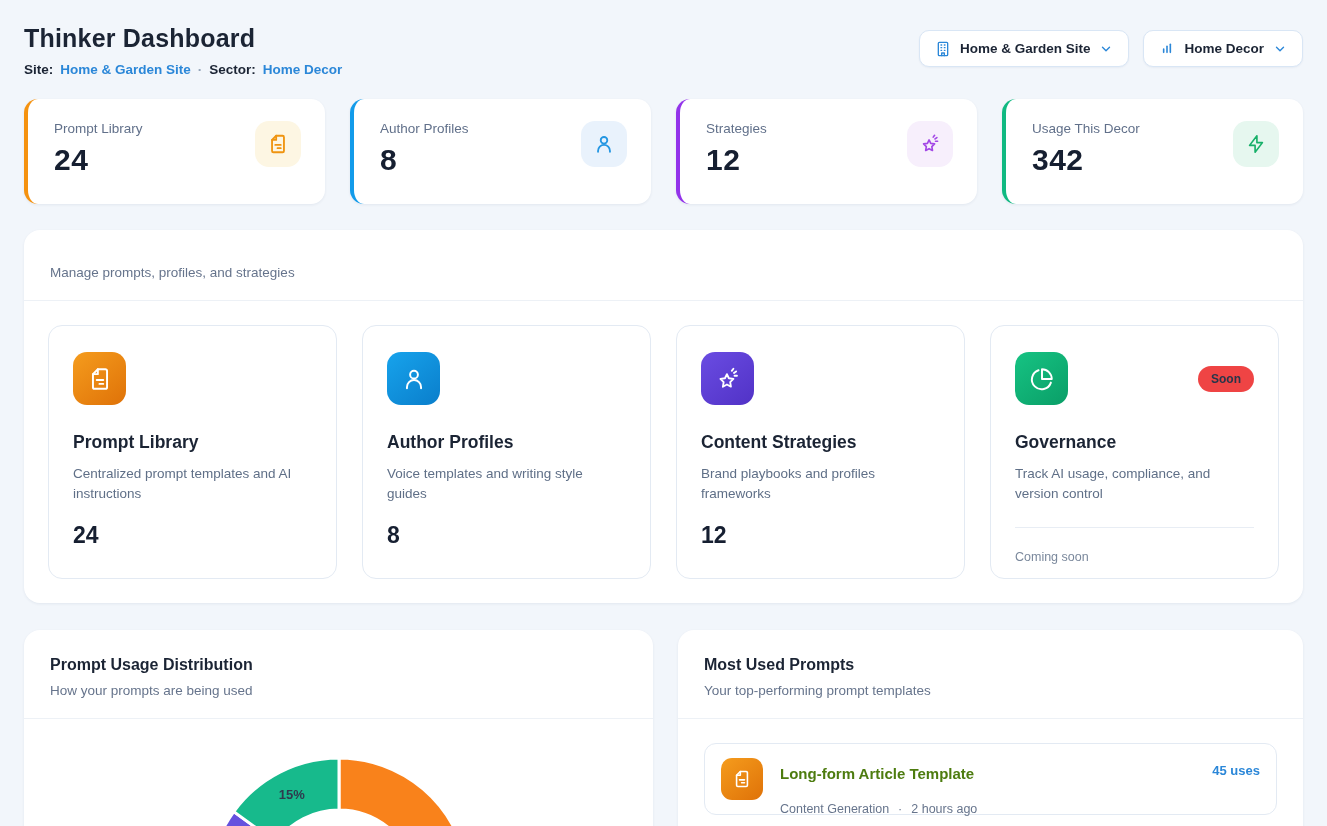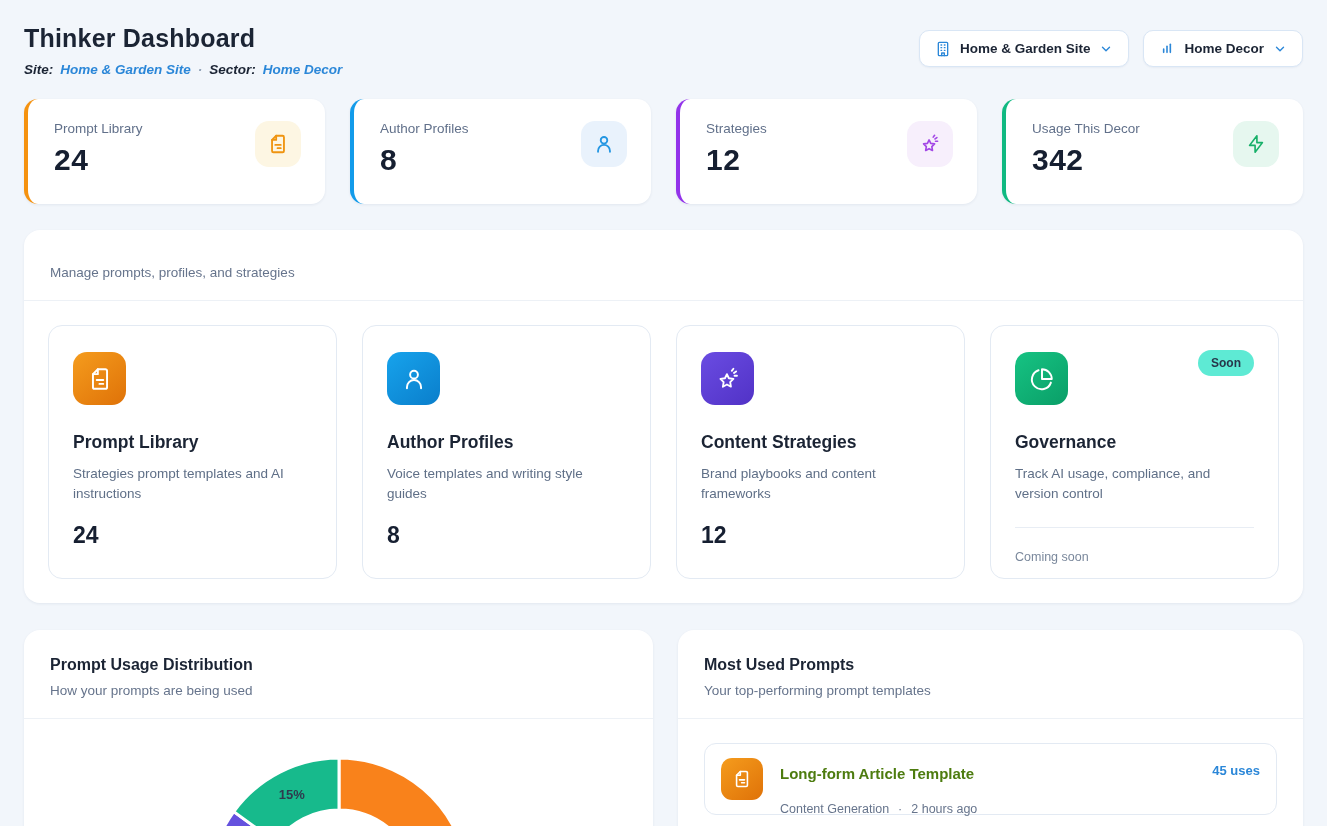--- a/index.html
+++ b/index.html
@@ -7,21 +7,21 @@
   body {
     background:#f2f6fb;
     font-family:"Liberation Sans","DejaVu Sans",sans-serif;
     color:#1b2434;
   }
   .page { padding:24px; width:1327px; }
 
   
   .header { display:flex; justify-content:space-between; align-items:flex-start; margin-bottom:22px; }
   .page-title { font-size:25px; font-weight:800; letter-spacing:.2px; color:#1b2434; }
-  .subtitle { margin-top:9px; font-size:13.5px; font-weight:700; color:#1b2434; display:flex; gap:7px; align-items:flex-start;font-style:italic; }
+  .subtitle { margin-top:9px; font-size:13.5px; font-weight:700; color:#1b2434; display:flex; gap:7px; align-items:flex-start; }
   .subtitle .link { color:#2b87d8; cursor:pointer; }
   .subtitle .dot { color:#93a3b8; font-weight:700; }
   .hdr-buttons { display:flex; gap:14px; margin-top:6px; }
   .select-btn {
     display:flex; align-items:center; gap:9px; height:37px; padding:0 15px;
     background:#fff; border:1px solid #d9e6f5; border-radius:10px;
     font-size:13.5px; font-weight:700; color:#1b2434; cursor:pointer;
     box-shadow:0 1px 2px rgba(20,45,90,.05);
   }
   .select-btn svg { color:#2b87d8; }
@@ -56,21 +56,21 @@
   }
   .module-icon { width:53px; height:53px; border-radius:14px; display:flex; align-items:center; justify-content:center; color:#fff; }
   .grad-orange { background:linear-gradient(140deg,#f59c1d,#df7208); }
   .grad-blue   { background:linear-gradient(140deg,#17a3ec,#0a7ecb); }
   .grad-purple { background:linear-gradient(140deg,#6a4ce2,#5132c6); }
   .grad-green  { background:linear-gradient(140deg,#16c383,#0a9e67); }
   .module-title { margin-top:27px; font-size:17.5px; font-weight:800; color:#1b2434; }
   .module-desc { margin-top:11px; font-size:13.5px; line-height:1.5; color:#5f6f87; }
   .module-count { margin-top:17px; font-size:23px; font-weight:800; color:#161f31; }
   .soon-badge {
-    position:absolute; top:24px; right:24px; background:#5eead4; color:#27364a;
+    position:absolute; top:40px; right:24px; background:#ef4444; color:#27364a;
     font-size:12px; font-weight:700; padding:6px 13px; border-radius:999px;
   }
   .module-divider { margin-top:22px; border-top:1px solid #e8edf4; }
   .coming-soon { margin-top:22px; font-size:12.5px; color:#7a889c; }
 
   
   .bottom { display:grid; grid-template-columns:1fr 1fr; gap:25px; }
   .bottom .panel { height:420px; }
   .chart-wrap { display:flex; justify-content:center; }
   .prompt-list { padding:24px 26px; }
@@ -204,21 +204,21 @@
         <div class="module-icon grad-orange">
           <svg width="26" height="26" viewBox="0 0 24 24" fill="none" stroke="currentColor" stroke-width="1.8" stroke-linecap="round" stroke-linejoin="round">
               <g transform="scale(-1 1) translate(-24 0)">
                 <path d="M14 3H7a1.5 1.5 0 0 0-1.5 1.5v15A1.5 1.5 0 0 0 7 21h10a1.5 1.5 0 0 0 1.5-1.5V7.5z"></path>
                 <path d="M14 3v4.5h4.5"></path>
                 <path d="M9 13h6M9 16.5h3.5"></path>
               </g>
             </svg>
         </div>
         <div class="module-title">Prompt Library</div>
-        <div class="module-desc">Strategies prompt templates and AI instructions</div>
+        <div class="module-desc">Centralized prompt templates and AI instructions</div>
         <div class="module-count">24</div>
       </div>
 
       <div class="module-card">
         <div class="module-icon grad-blue">
           <svg width="26" height="26" viewBox="0 0 24 24" fill="none" stroke="currentColor" stroke-width="1.8" stroke-linecap="round" stroke-linejoin="round">
               <circle cx="12" cy="8" r="3.6"></circle>
               <path d="M5.5 20.5v-1a6.5 6.5 0 0 1 13 0v1"></path>
             </svg>
         </div>
@@ -228,21 +228,21 @@
       </div>
 
       <div class="module-card">
         <div class="module-icon grad-purple">
           <svg width="26" height="26" viewBox="0 0 24 24" fill="none" stroke="currentColor" stroke-width="1.7" stroke-linecap="round" stroke-linejoin="round">
               <path d="m11 7.5 1.8 3.8 4.2.6-3 3 .7 4.2-3.7-2-3.7 2 .7-4.2-3-3 4.2-.6z"></path>
               <path d="M15.5 4.5 17 2.5M17.5 6.5l2-1.5M18 9h2.3"></path>
             </svg>
         </div>
         <div class="module-title">Content Strategies</div>
-        <div class="module-desc">Brand playbooks and content frameworks</div>
+        <div class="module-desc">Brand playbooks and profiles frameworks</div>
         <div class="module-count">12</div>
       </div>
 
       <div class="module-card">
         <span class="soon-badge">Soon</span>
         <div class="module-icon grad-green">
           <svg width="26" height="26" viewBox="0 0 24 24" fill="none" stroke="currentColor" stroke-width="1.8" stroke-linecap="round" stroke-linejoin="round">
               <path d="M20.2 15.3A9 9 0 1 1 8.8 3.9"></path>
               <path d="M21 12a9 9 0 0 0-9-9v9z"></path>
             </svg>

